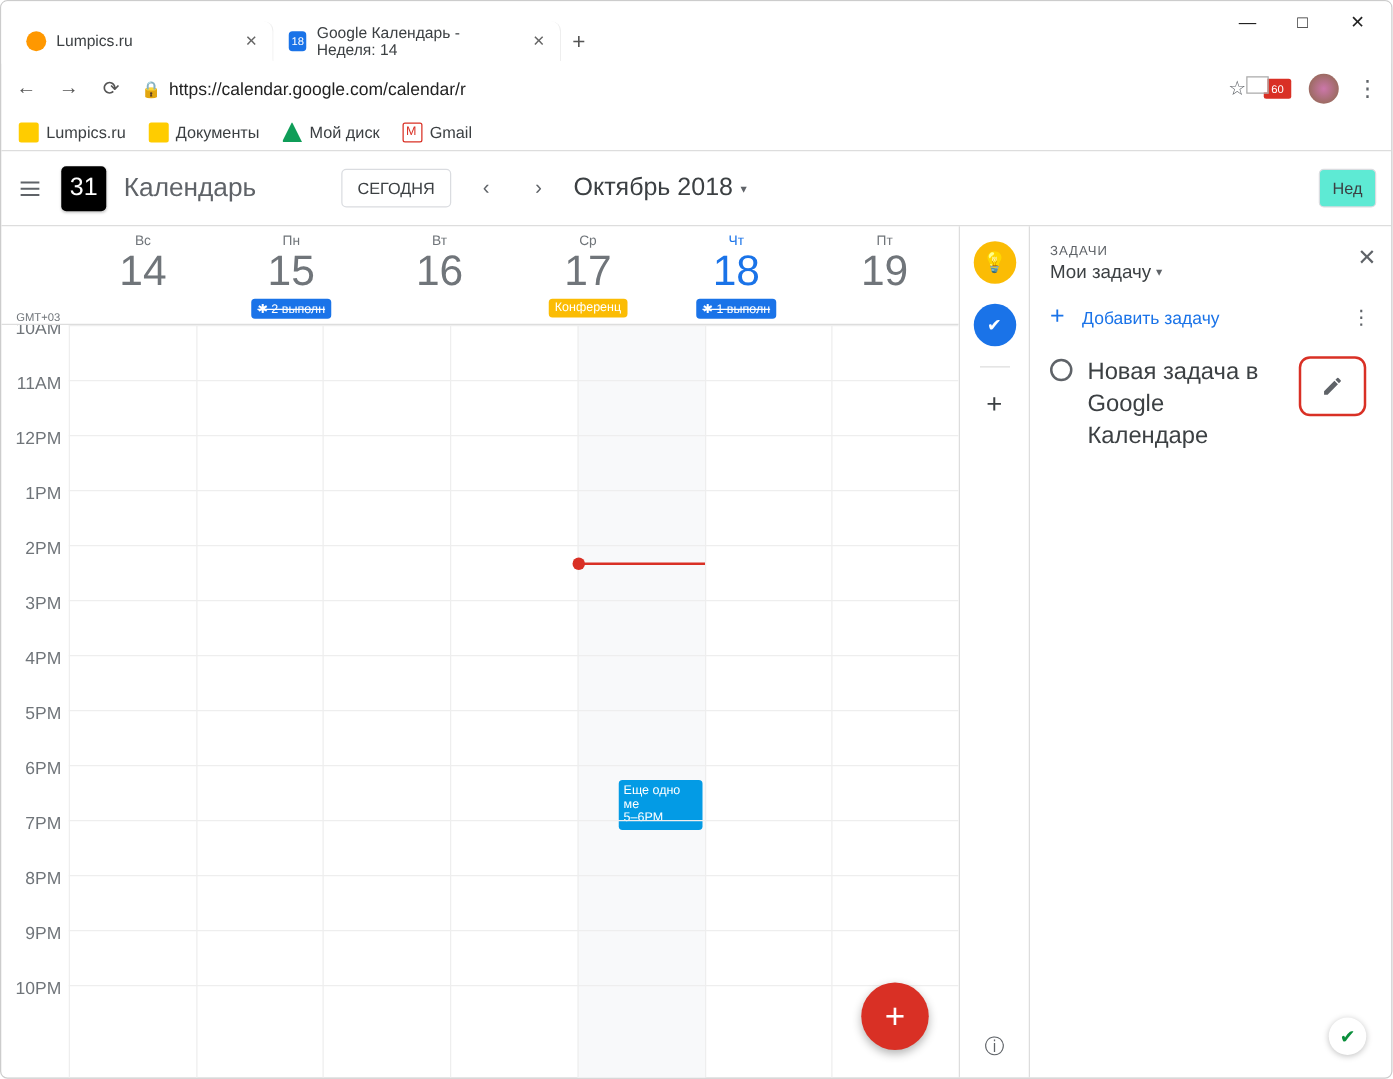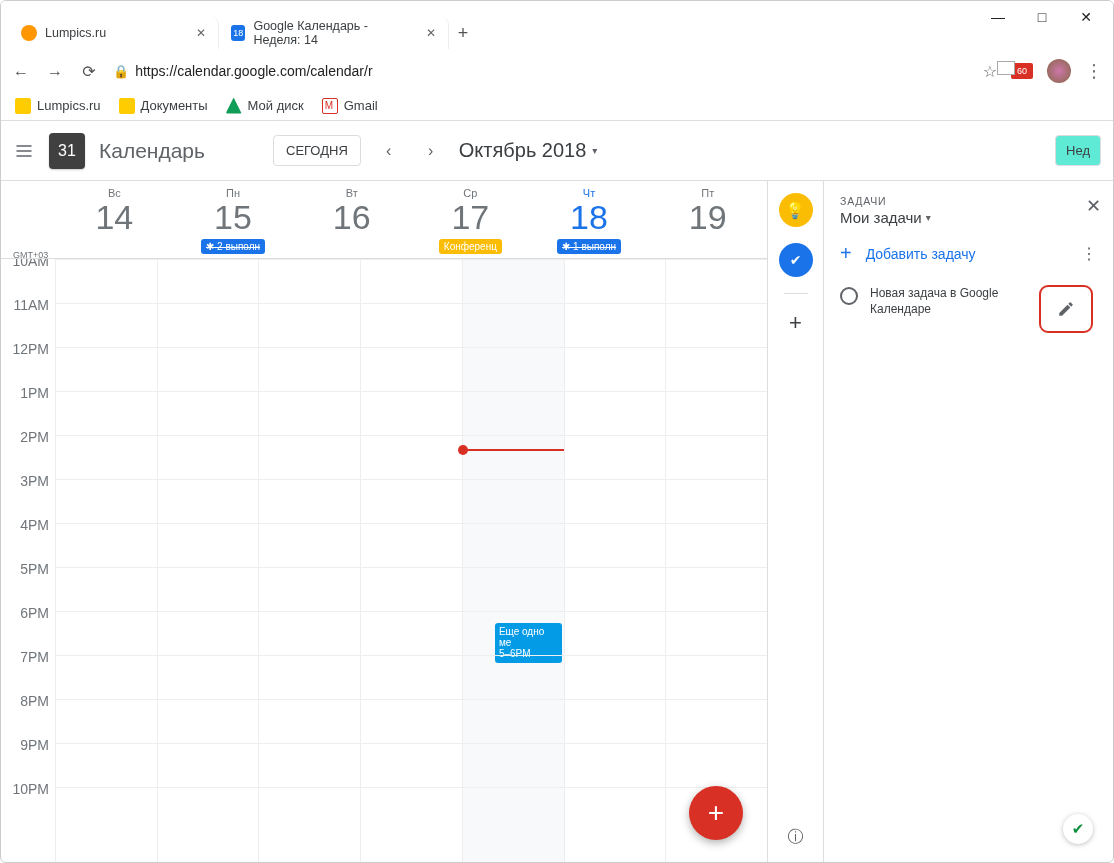--- a/index.html
+++ b/index.html
@@ -33,21 +33,21 @@
 
 
 .bookmarks { display: flex; align-items: center; gap: 18px; height: 30px; padding: 0 14px; font-size: 13px; color: #3c4043; border-bottom: 1px solid #ddd; }
 .bm { display: flex; align-items: center; gap: 6px; }
 .bm .ico { width: 16px; height: 16px; border-radius: 2px; }
 
 
 .cal-header { display: flex; align-items: center; height: 60px; padding: 0 12px; gap: 14px; border-bottom: 1px solid #ddd; }
 .hamburger { width: 22px; height: 22px; display: inline-flex; align-items: center; justify-content: center; }
 .hamburger svg { width: 20px; height: 20px; }
-.cal-logo { width: 36px; height: 36px; background: #404040; color: #fff; display: inline-flex; align-items: center; justify-content: center; font-size: 16px; font-weight: 500; border-radius: 4px; box-shadow: 0 1px 2px rgba(0,0,0,.2); }
+.cal-logo { width: 36px; height: 36px; background: #000000; color: #fff; display: inline-flex; align-items: center; justify-content: center; font-size: 20px; font-weight: 500; border-radius: 4px; box-shadow: 0 1px 2px rgba(0,0,0,.2); }
 .cal-title { font-size: 21px; color: #5f6368; }
 .cal-header .spacer { flex: 0 0 40px; }
 .today-btn { border: 1px solid #dadce0; border-radius: 4px; padding: 7px 12px; font-size: 13px; color: #3c4043; background: #fff; }
 .arrow { width: 28px; height: 28px; display: inline-flex; align-items: center; justify-content: center; color: #5f6368; font-size: 16px; }
 .month { font-size: 20px; color: #3c4043; display: flex; align-items: center; gap: 6px; }
 .month .dd { font-size: 10px; color: #5f6368; }
 .view-sel { margin-left: auto; border: 1px solid #dadce0; border-radius: 4px; padding: 7px 10px; font-size: 13px; color: #3c4043; background: #5eead4; max-width: 46px; overflow: hidden; white-space: nowrap; }
 
 
 .content { display: flex; height: calc(863px - 14px - 36px - 40px - 30px - 60px); position: relative; }
@@ -63,21 +63,21 @@
 .tp-head { padding: 0 16px; }
 .tp-small { font-size: 10.5px; letter-spacing: .8px; color: #5f6368; font-weight: 500; }
 .tp-title { font-size: 15px; color: #3c4043; margin-top: 2px; display: flex; align-items: center; gap: 4px; }
 .tp-close { position: absolute; top: 14px; right: 12px; font-size: 18px; color: #5f6368; }
 .tp-add { display: flex; align-items: center; gap: 14px; padding: 16px 16px 10px; }
 .tp-add .plus { color: #1a73e8; font-size: 20px; font-weight: 400; }
 .tp-add .lbl { color: #1a73e8; font-size: 14px; }
 .tp-add .more { margin-left: auto; color: #5f6368; font-size: 16px; }
 .tp-item { display: flex; align-items: flex-start; gap: 12px; padding: 10px 16px; }
 .tp-item .circle { width: 18px; height: 18px; border: 2px solid #5f6368; border-radius: 50%; margin-top: 2px; flex-shrink: 0; }
-.tp-item .txt { font-size: 12px; color: #3c4043; line-height: 1.35; flex: 1; }
+.tp-item .txt { font-size: 19px; color: #3c4043; line-height: 1.35; flex: 1; }
 .tp-edit { width: 54px; height: 48px; border: 2.5px solid #d93025; border-radius: 9px; display: inline-flex; align-items: center; justify-content: center; margin-right: 4px; }
 .tp-edit svg { width: 18px; height: 18px; }
 
 
 .dayheads { display: flex; border-bottom: 1px solid #ddd; }
 .tzcol { width: 54px; font-size: 10px; color: #70757a; padding: 4px 0 0 6px; }
 .daycol { flex: 1; text-align: center; padding: 6px 0 4px; }
 .daycol .dn { font-size: 11px; color: #70757a; }
 .daycol .dd { font-size: 34px; color: #70757a; font-weight: 300; line-height: 1.1; }
 .daycol.today .dd { color: #1a73e8; font-weight: 400; }
@@ -257,21 +257,21 @@
     <span class="rail-sep"></span>
     <span class="rail-add">+</span>
     <span style="flex:1"></span>
     <span style="color:#5f6368;font-size:16px;margin-bottom:16px;">ⓘ</span>
   </div>
 
   <div class="tasks-panel">
     <div class="tp-head">
       <div class="tp-small">ЗАДАЧИ</div>
       <div class="tp-title">
-          <span>Мои задачи</span>
+          <span>Мои задачу</span>
           <span style="font-size:10px;color:#5f6368;">▾</span>
         </div>
     </div>
     <span class="tp-close">✕</span>
     <div class="tp-add">
       <span class="plus">+</span>
       <span class="lbl">Добавить задачу</span>
       <span class="more">⋮</span>
     </div>
     <div class="tp-item">

